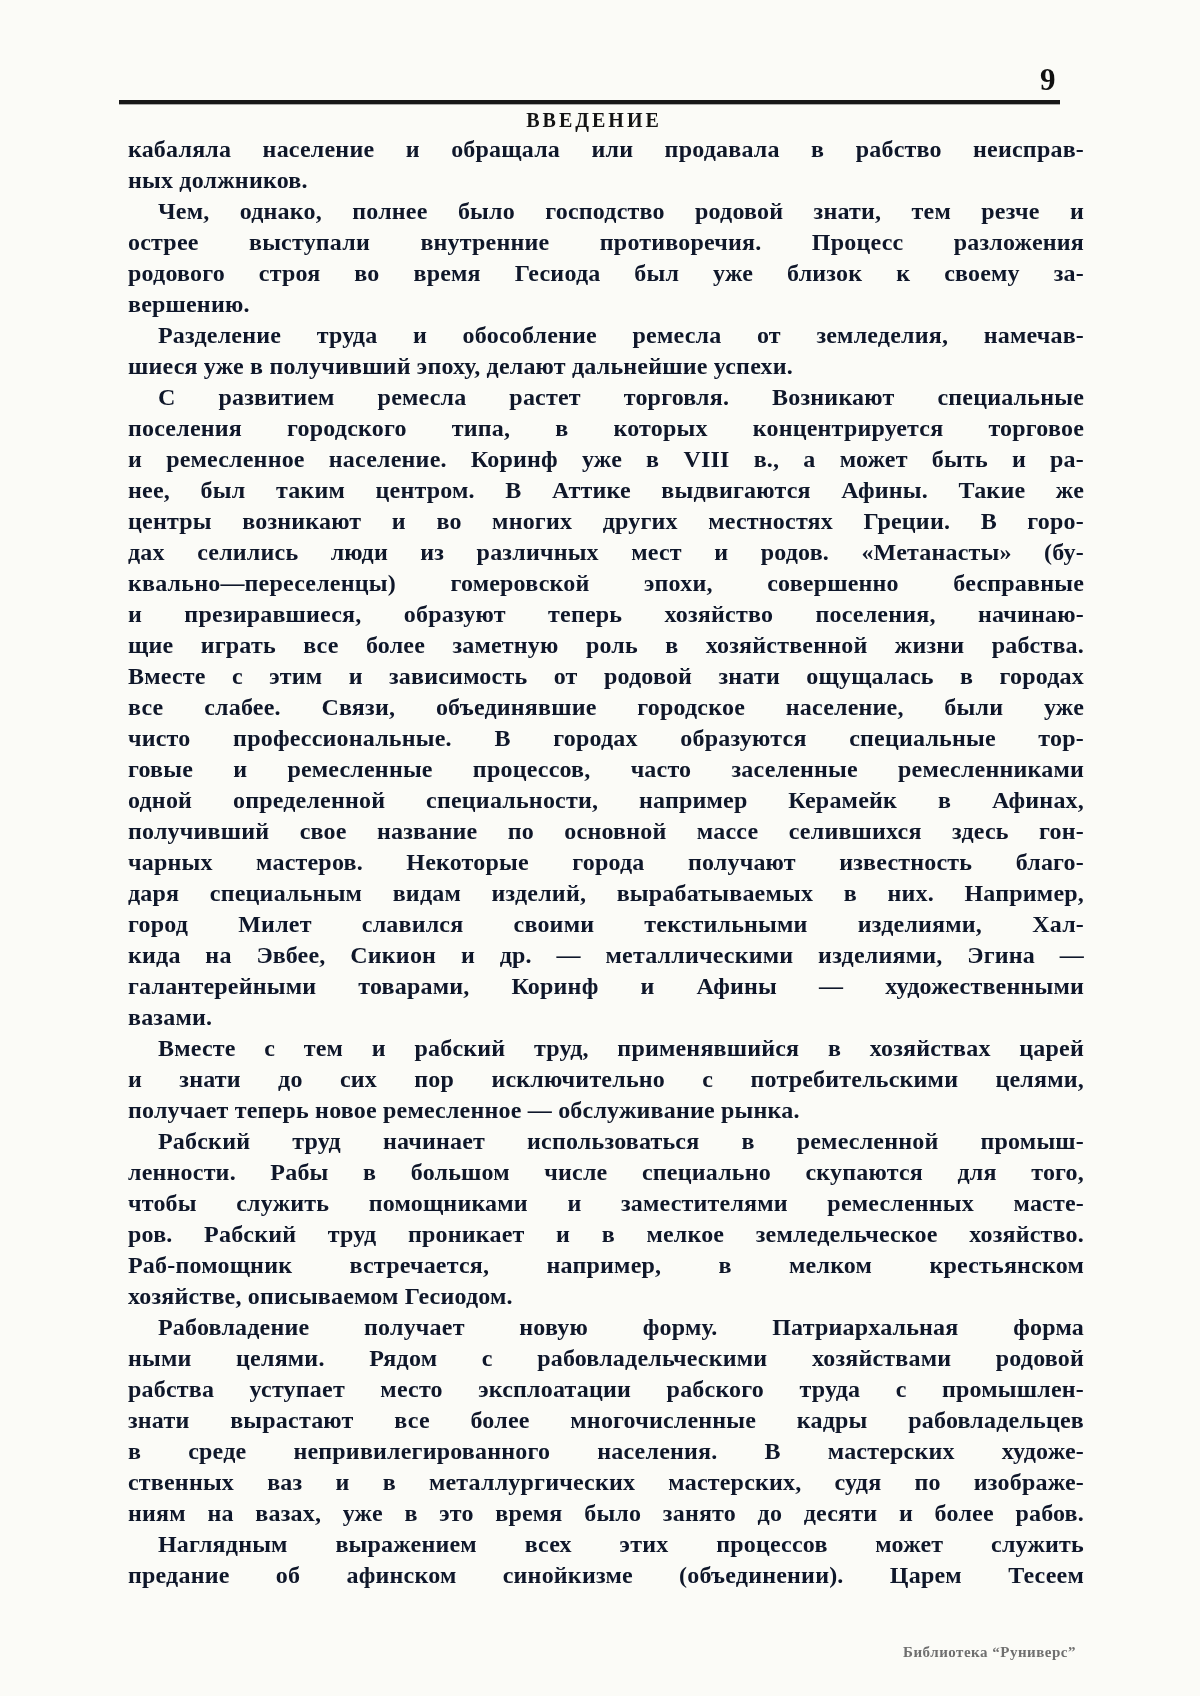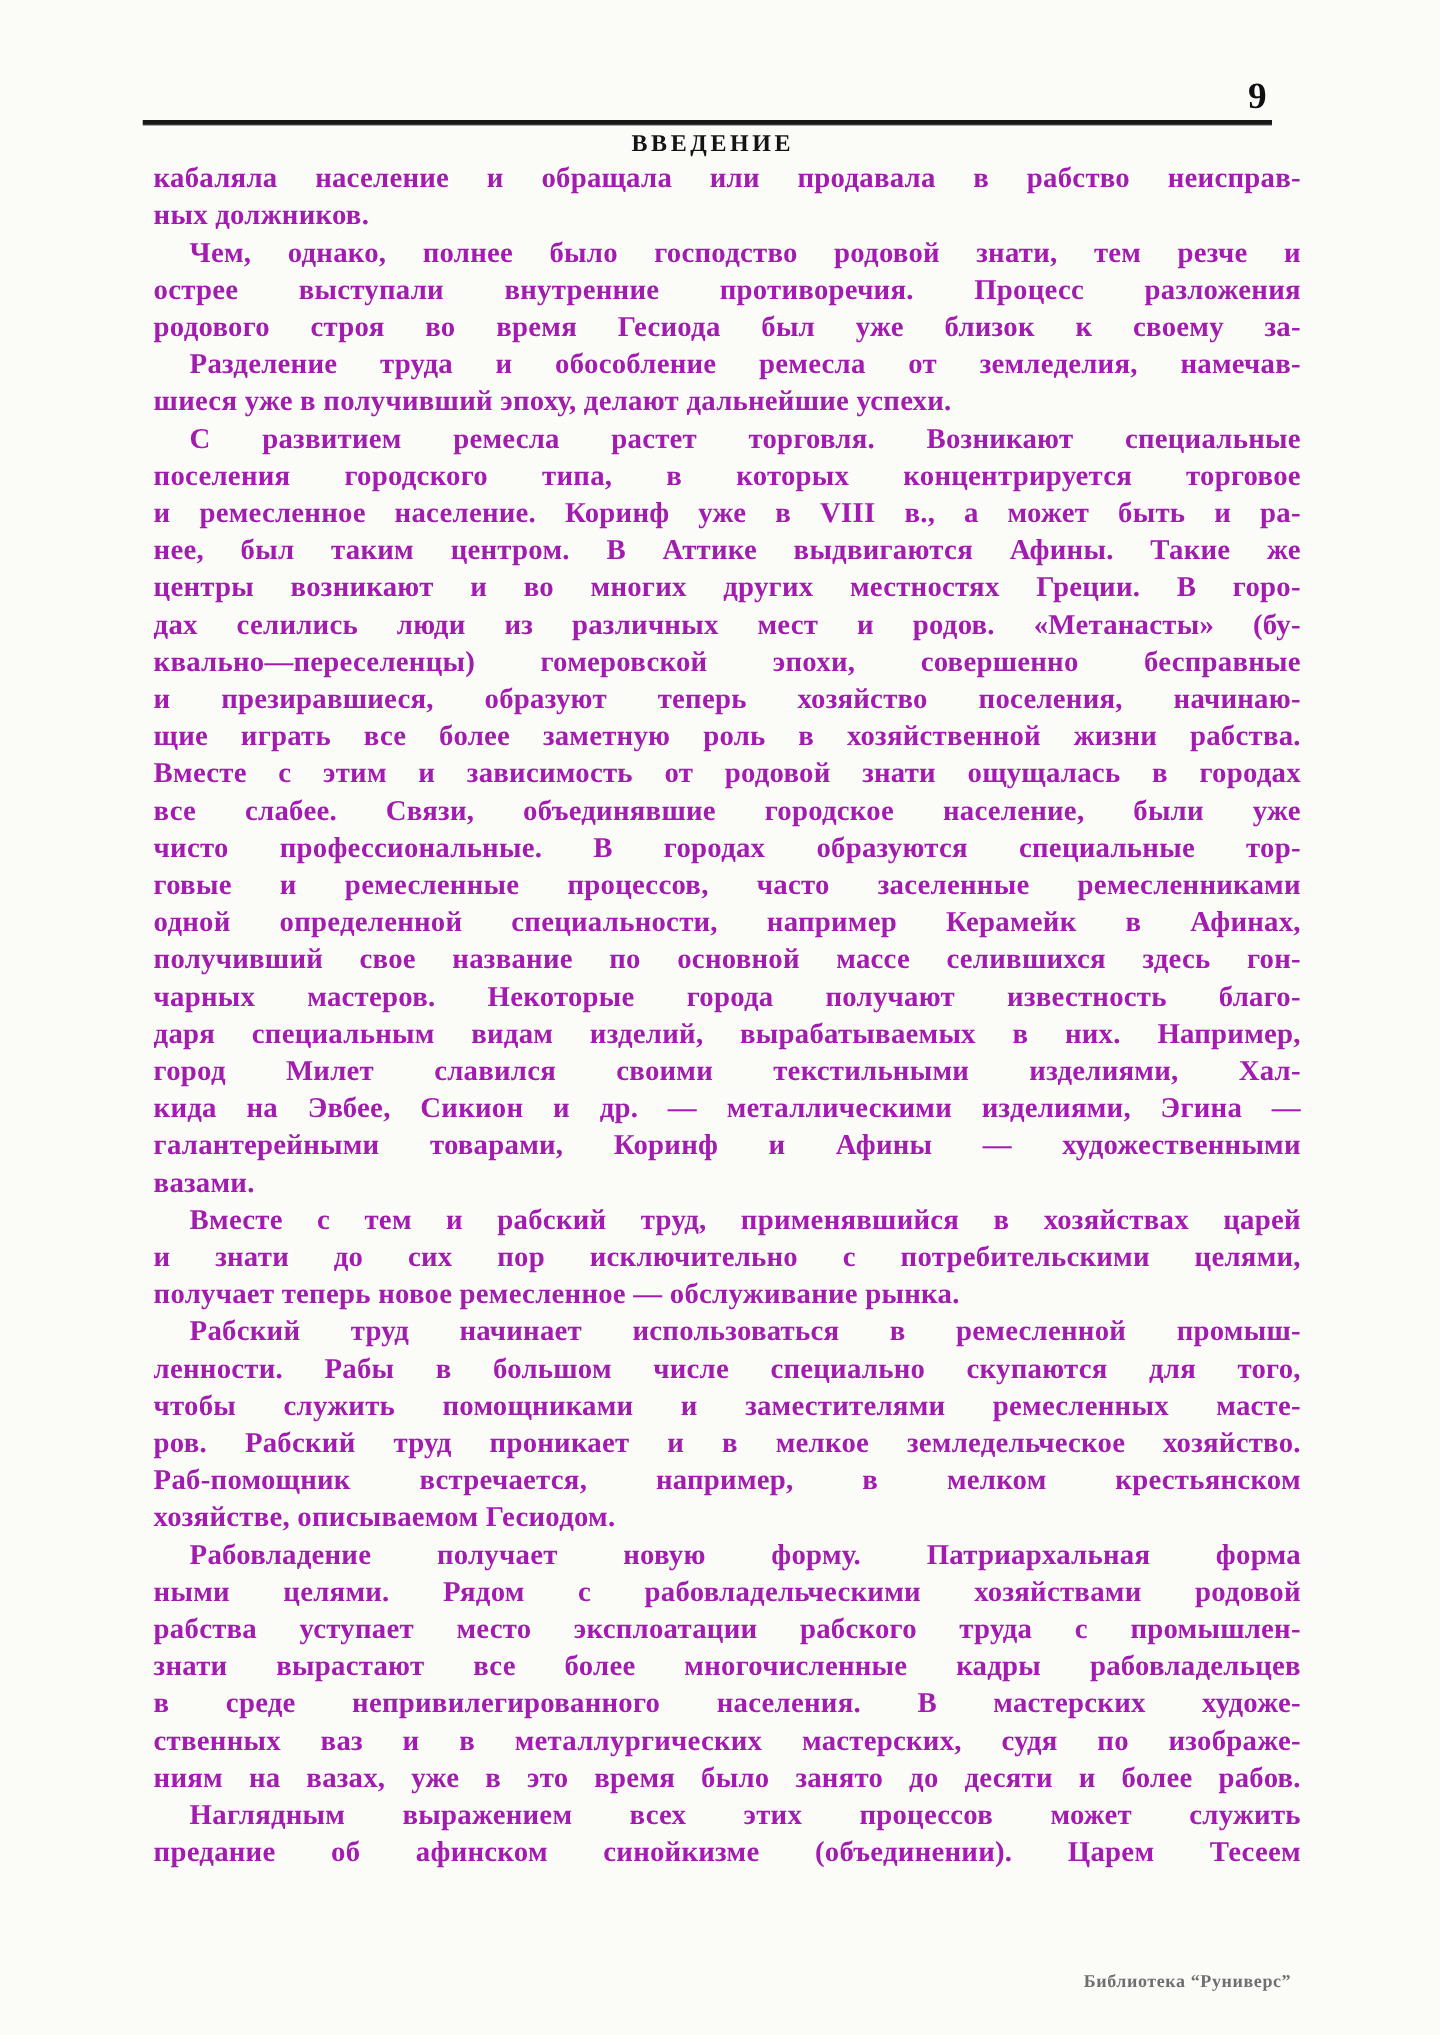--- a/index.html
+++ b/index.html
@@ -31,21 +31,21 @@
   }
   .body-text {
     position: absolute; top: 134px; left: 128px; width: 956px;
   }
   .line {
     font-size: 24px; line-height: 31px; height: 31px;
     font-weight: bold;
     letter-spacing: 0.2px;
     text-align: justify;
     text-align-last: justify;
-    color: #a21caf;
+    color: #0f172a;
   }
   .line.indent { padding-left: 30px; }
   .line.endline { text-align-last: left; }
   .footer-watermark {
     position: absolute; top: 1644px; right: 124px;
     font-size: 15px; font-weight: bold;
     color: #6f6f6f; letter-spacing: 0.5px;
   }
 </style>
 </head>
@@ -61,20 +61,21 @@
 
   <div class="body-text">
       <div class="paragraph">
         <div class="line">кабаляла население и обращала или продавала в рабство неисправ-</div>
         <div class="line endline">ных должников.</div>
       </div>
       <div class="paragraph">
         <div class="line indent">Чем, однако, полнее было господство родовой знати, тем резче и</div>
         <div class="line">острее выступали внутренние противоречия. Процесс разложения</div>
         <div class="line">родового строя во время Гесиода был уже близок к своему за-</div>
+        <div class="line endline">вершению.</div>
       </div>
       <div class="paragraph">
         <div class="line indent">Разделение труда и обособление ремесла от земледелия, намечав-</div>
         <div class="line endline">шиеся уже в получивший эпоху, делают дальнейшие успехи.</div>
       </div>
       <div class="paragraph">
         <div class="line indent">С развитием ремесла растет торговля. Возникают специальные</div>
         <div class="line">поселения городского типа, в которых концентрируется торговое</div>
         <div class="line">и ремесленное население. Коринф уже в VIII в., а может быть и ра-</div>
         <div class="line">нее, был таким центром. В Аттике выдвигаются Афины. Такие же</div>

